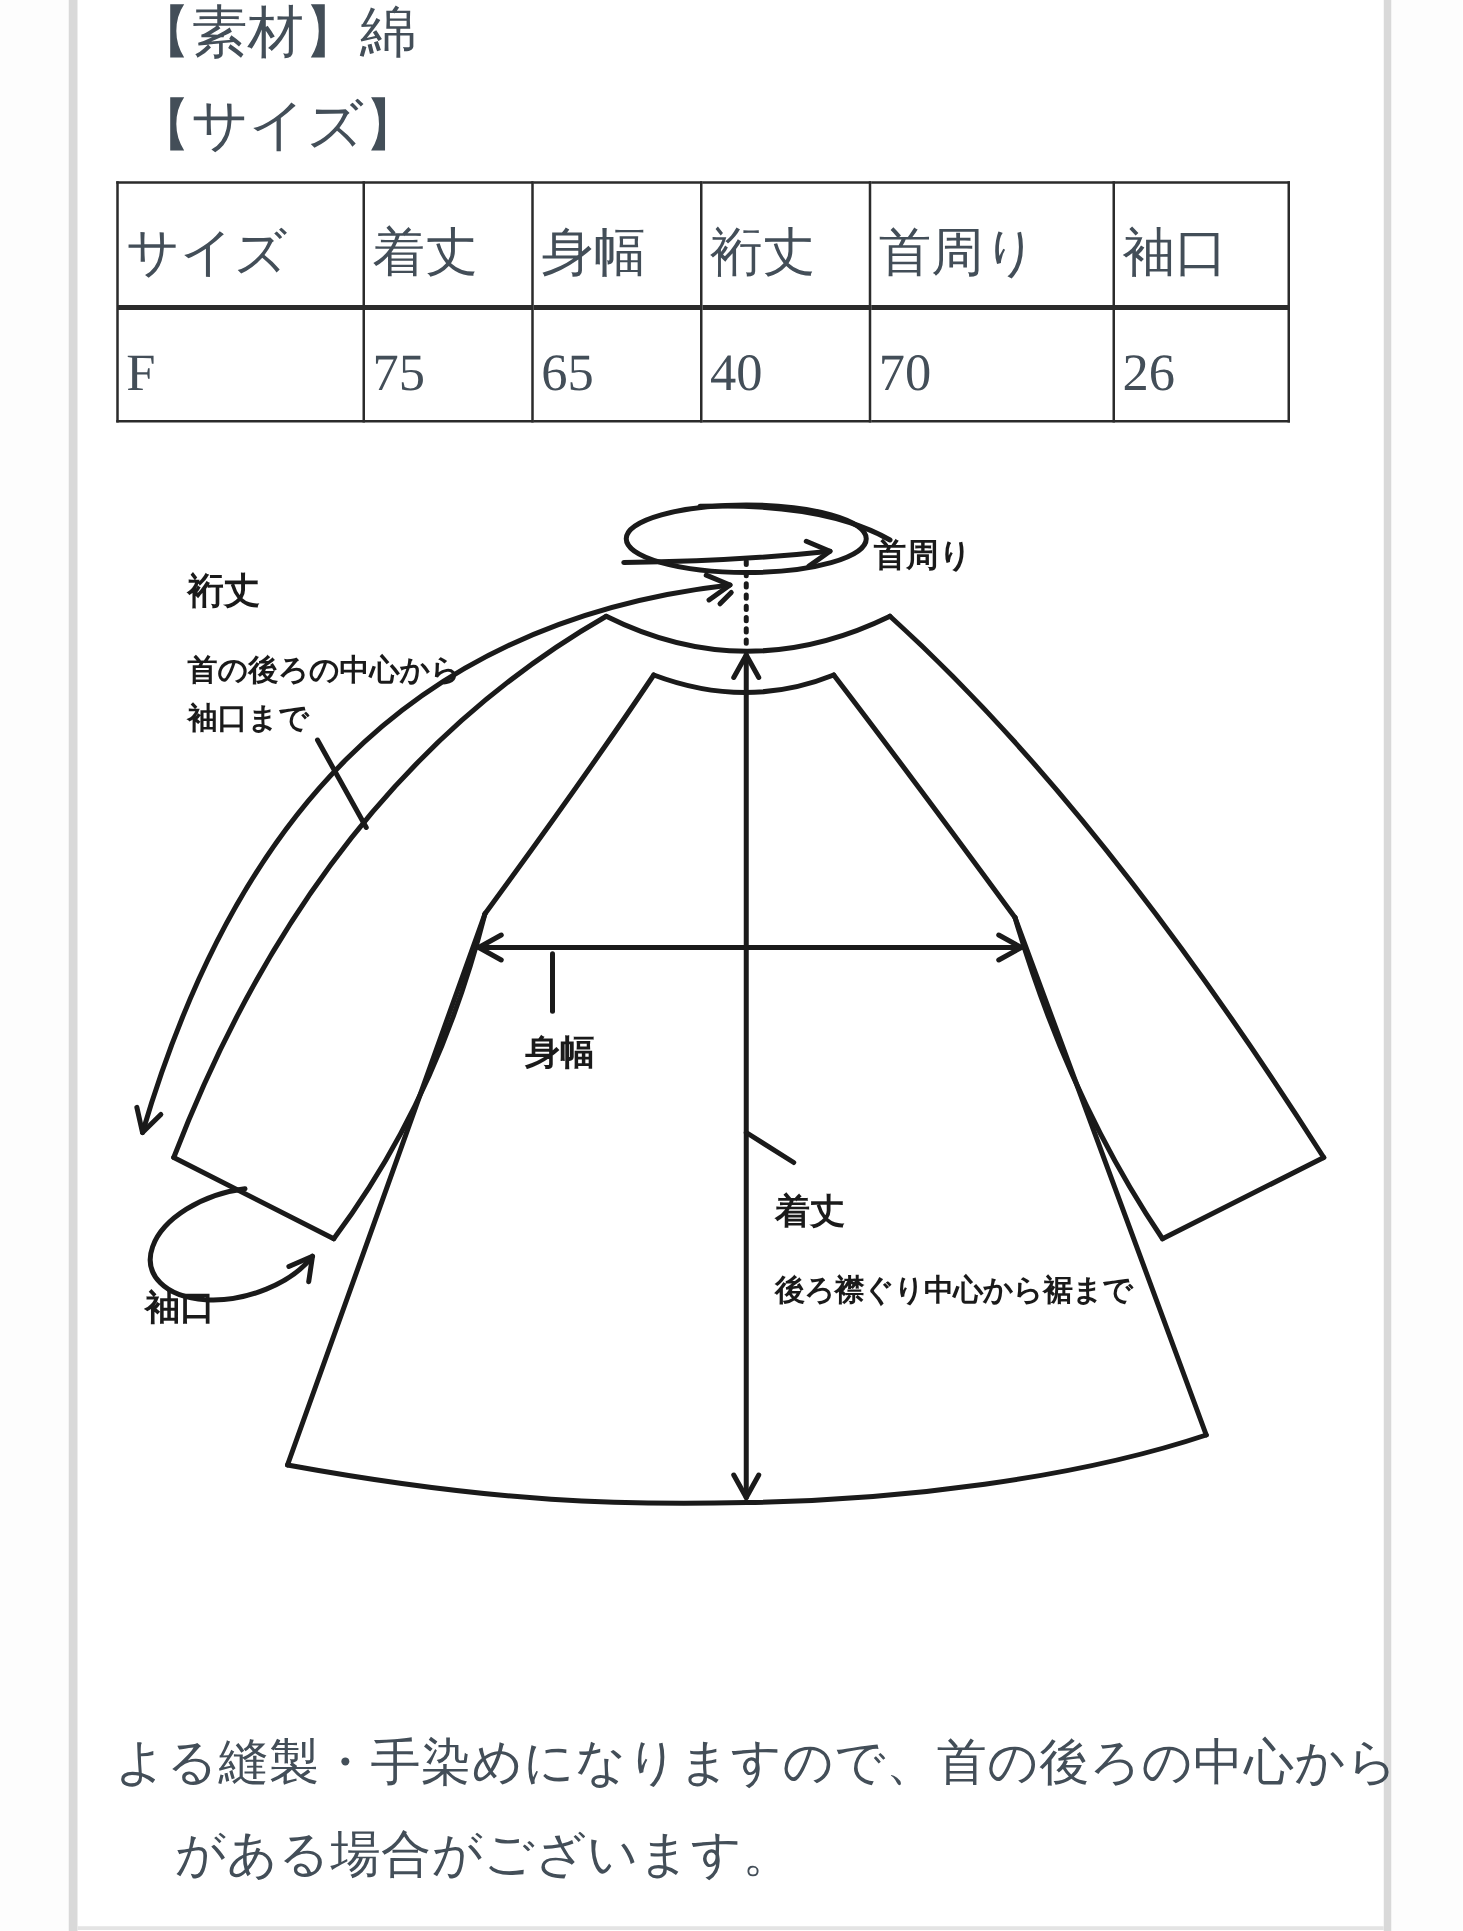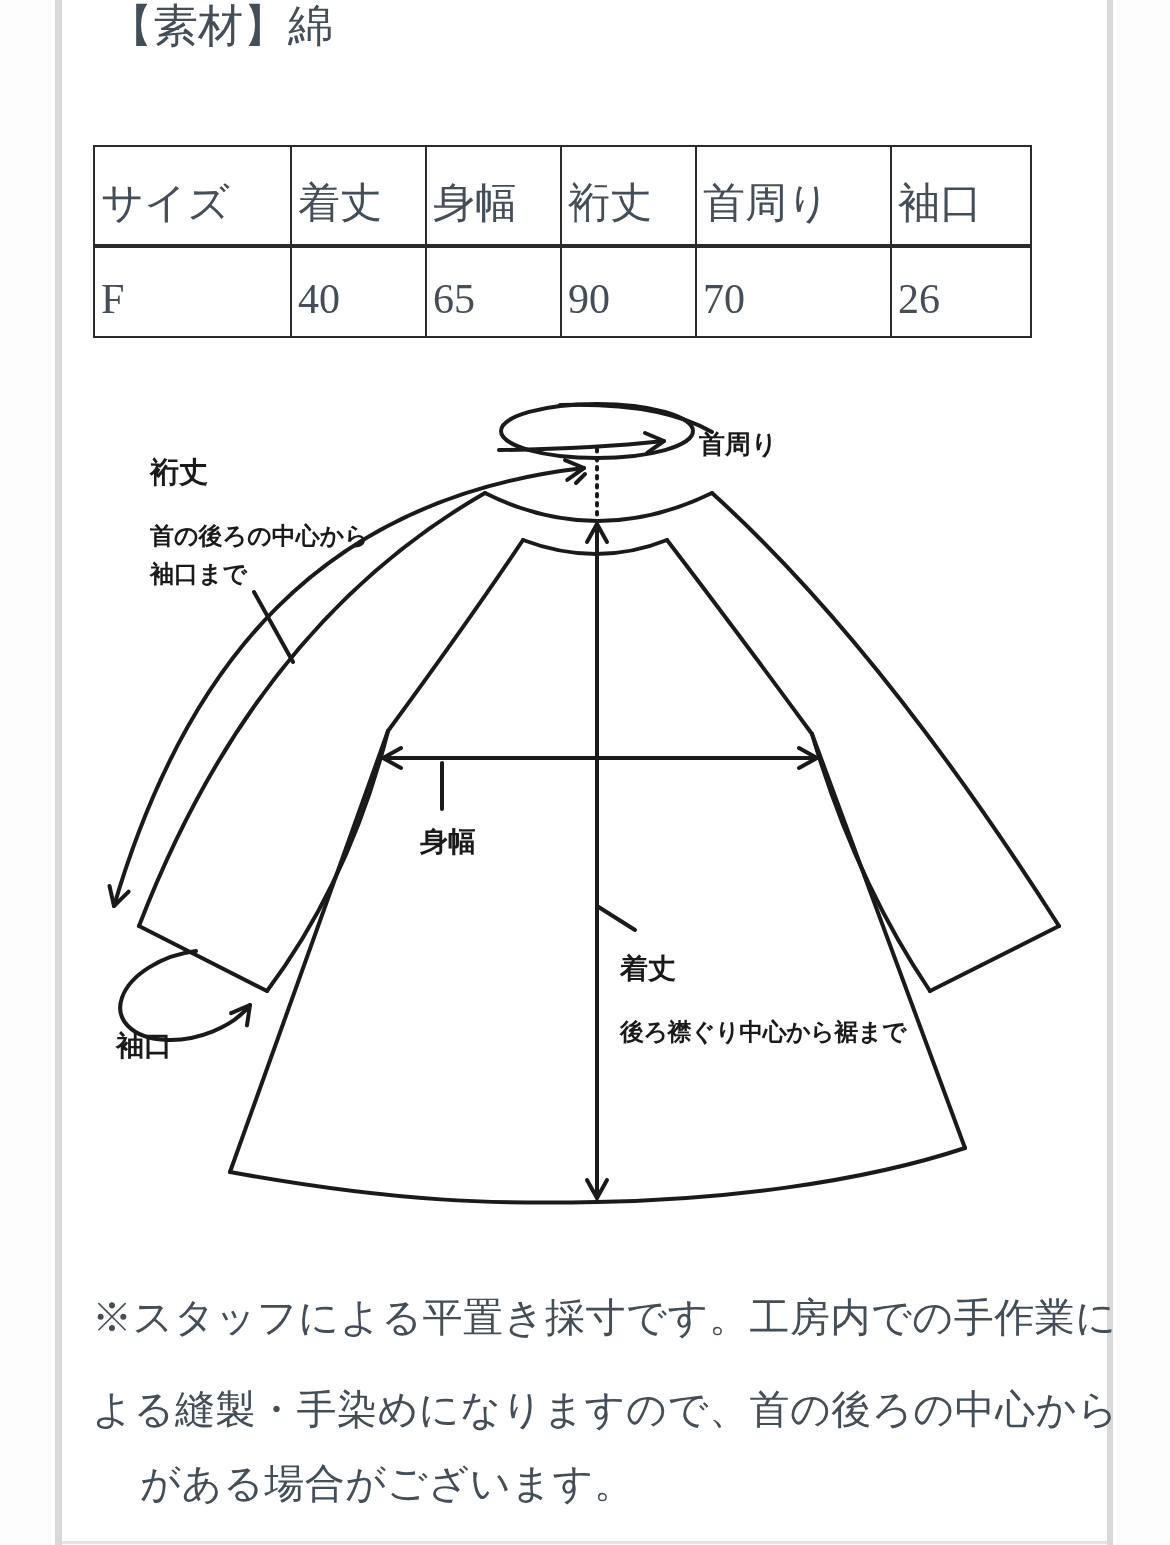--- a/index.html
+++ b/index.html
@@ -57,20 +57,21 @@
 <body>
 
 <div class="page">
 
   <div class="content-card"></div>
   <div class="edge-bar left"></div>
   <div class="edge-bar right"></div>
   <div class="bottom-line"></div>
 
   <div class="heading" id="material-heading">【素材】綿</div>
+  <div class="heading" id="size-heading">【サイズ】</div>
 
   <table class="size-table">
     <colgroup>
       <col style="width:197px">
         <col style="width:135px">
         <col style="width:135px">
       <col style="width:135px">
         <col style="width:195px">
         <col style="width:140px">
     </colgroup>
@@ -80,23 +81,23 @@
         <th>着丈</th>
         <th>身幅</th>
         <th>裄丈</th>
         <th>首周り</th>
         <th>袖口</th>
       </tr>
     </thead>
     <tbody>
       <tr>
         <td>F</td>
+        <td>75</td>
+        <td>65</td>
         <td>40</td>
-        <td>65</td>
-        <td>90</td>
         <td>70</td>
         <td>26</td>
       </tr>
     </tbody>
   </table>
 
   <svg class="diagram" viewBox="0 0 1170 1545">
     <defs>
       <marker id="ah" markerWidth="44" markerHeight="44" viewBox="-22 -22 44 44" refX="2" refY="0" orient="auto-start-reverse" markerUnits="userSpaceOnUse">
         <path d="M -16,-10 L 2,0 L -16,10" fill="none" stroke="#1a1a1a" stroke-width="3.5" stroke-linecap="round" stroke-linejoin="round"></path>
@@ -149,17 +150,16 @@
     <text x="150" y="482" font-size="29">裄丈</text>
     <text x="150" y="544" font-size="24">首の後ろの中心から</text>
     <text x="150" y="582" font-size="24">袖口まで</text>
     <text x="699" y="453" font-size="26">首周り</text>
     <text x="420" y="851" font-size="28">身幅</text>
     <text x="620" y="978" font-size="28">着丈</text>
     <text x="620" y="1040" font-size="24" letter-spacing="-0.5">後ろ襟ぐり中心から裾まで</text>
     <text x="116" y="1055" font-size="28">袖口</text>
   </svg>
 
-  <div class="footer-line" id="footer-line-1">※スタッフによる平置き採寸です。工房内での手作業に</div>
   <div class="footer-line" id="footer-line-2">よる縫製・手染めになりますので、首の後ろの中心から</div>
   <div class="footer-line" id="footer-line-3">がある場合がございます。</div>
 
 </div>
 
 </body></html>

